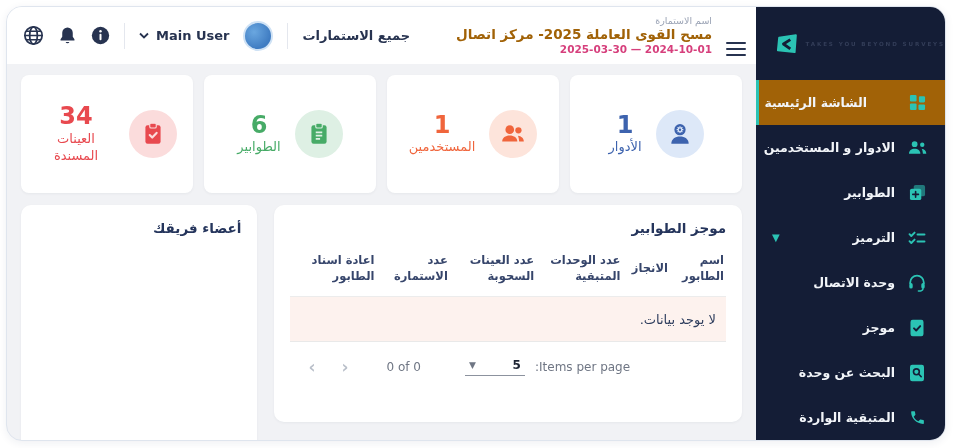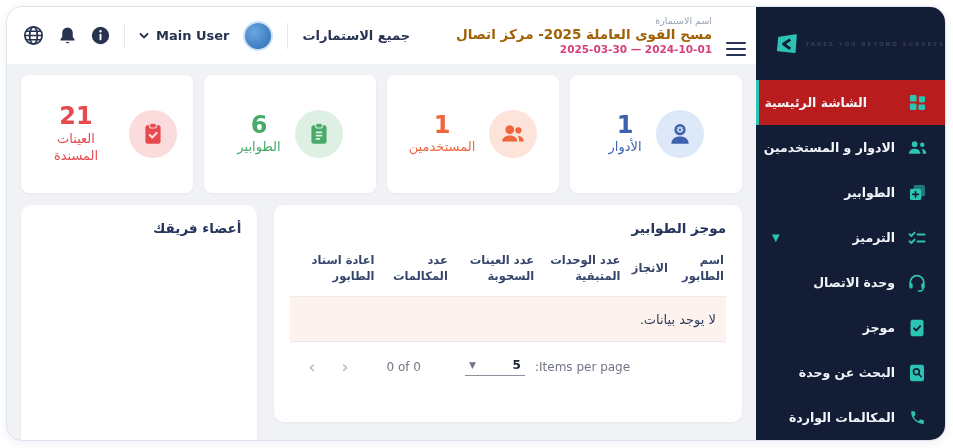--- a/index.html
+++ b/index.html
@@ -98,21 +98,21 @@
   
   .sidebar { width:189px; flex-shrink:0; background:#141d36; display:flex; flex-direction:column; }
   .logo-row { height:66px; display:flex; align-items:center; padding:12px 0 4px 20px; gap:7px; }
   .tagline { font-size:5.6px; letter-spacing:1.9px; color:#333d58; font-weight:bold; white-space:nowrap; }
   .menu { margin-top:8px; }
   .menu-item {
     height:45px; display:flex; align-items:center; direction:rtl;
     padding:0 18px 0 12px; gap:12px; font-size:12.5px; font-weight:600;
     color:#f2f5f9; cursor:pointer; position:relative;
   }
-  .menu-item.active { background:#b91c1c;gap:40px; }
+  .menu-item.active { background:#a16207;gap:40px; }
   .menu-item.active::before {
     content:""; position:absolute; left:0; top:0; bottom:0; width:3px; background:#2bc3b4;
   }
   .mi-icon { width:20px; height:20px; flex-shrink:0; display:flex; align-items:center; justify-content:center; }
   .mi-chevron { position:absolute; left:16px; color:#2bc3b4; font-size:10px; }
   .mi-label { white-space:nowrap; }
 </style>
 </head>
 <body>
 
@@ -222,37 +222,37 @@
 
         <div class="stat-card c-red">
           <span class="stat-icon">
             <svg width="26" height="26" viewBox="0 0 24 24" fill="#e8494f">
               <rect x="5" y="4" width="14" height="17" rx="2"></rect>
               <rect x="9" y="2" width="6" height="4.5" rx="1.2" stroke="#fbdcdc" stroke-width="1"></rect>
               <path d="M9 13l2.3 2.3 4-4.3" stroke="#fbdcdc" stroke-width="2" fill="none" stroke-linecap="round" stroke-linejoin="round"></path>
             </svg>
           </span>
           <span class="stat-text">
-            <div class="stat-value">21</div>
+            <div class="stat-value">34</div>
             <div class="stat-label">العينات المسندة</div>
           </span>
         </div>
       </div>
 
       <div class="lower-row">
 
         <div class="panel queues-panel">
           <div class="panel-title">موجز الطوابير</div>
 
           <div class="q-headers">
             <span class="qh qh-name">اسم الطابور</span>
             <span class="qh qh-prog">الانجاز</span>
             <span class="qh qh-units">عدد الوحدات المتبقية</span>
             <span class="qh qh-samples">عدد العينات السحوبة</span>
-            <span class="qh qh-users">عدد المكالمات</span>
+            <span class="qh qh-users">عدد الاستمارة</span>
             <span class="qh qh-reassign">اعادة اسناد الطابور</span>
           </div>
 
           <div class="q-empty">لا يوجد بيانات.</div>
 
           <div class="paginator">
             <span class="pg-chevron pg-prev">‹</span>
             <span class="pg-chevron pg-next">›</span>
             <span class="pg-range">0 of 0</span>
             <span class="pg-select">
@@ -362,18 +362,18 @@
         </span>
         <span class="mi-label">البحث عن وحدة</span>
       </div>
 
       <div class="menu-item">
         <span class="mi-icon">
           <svg width="17" height="17" viewBox="0 0 24 24" fill="#2bc3b4">
             <path d="M6.62 10.79c1.44 2.83 3.76 5.14 6.59 6.59l2.2-2.2c.27-.27.67-.36 1.02-.24 1.12.37 2.33.57 3.57.57.55 0 1 .45 1 1V20c0 .55-.45 1-1 1-9.39 0-17-7.61-17-17 0-.55.45-1 1-1h3.5c.55 0 1 .45 1 1 0 1.25.2 2.45.57 3.57.11.35.03.74-.25 1.02l-2.2 2.2z"></path>
           </svg>
         </span>
-        <span class="mi-label">المكالمات الواردة</span>
+        <span class="mi-label">المتبقية الواردة</span>
       </div>
 
     </div>
   </div>
 </div>
 
 </body></html>

